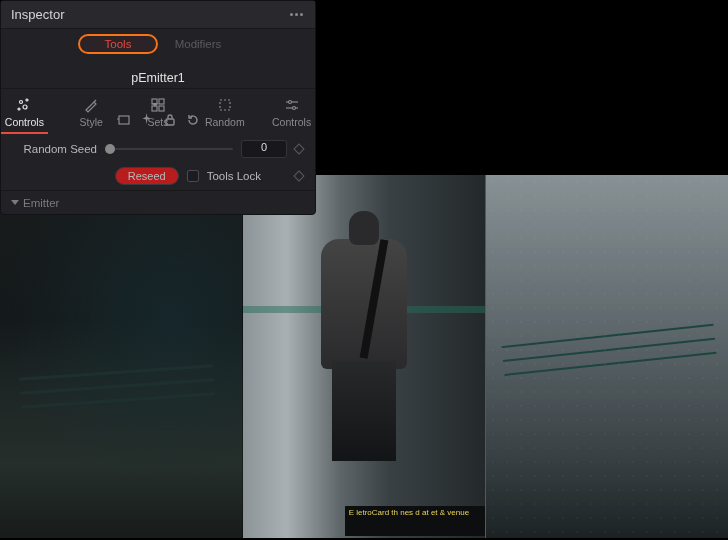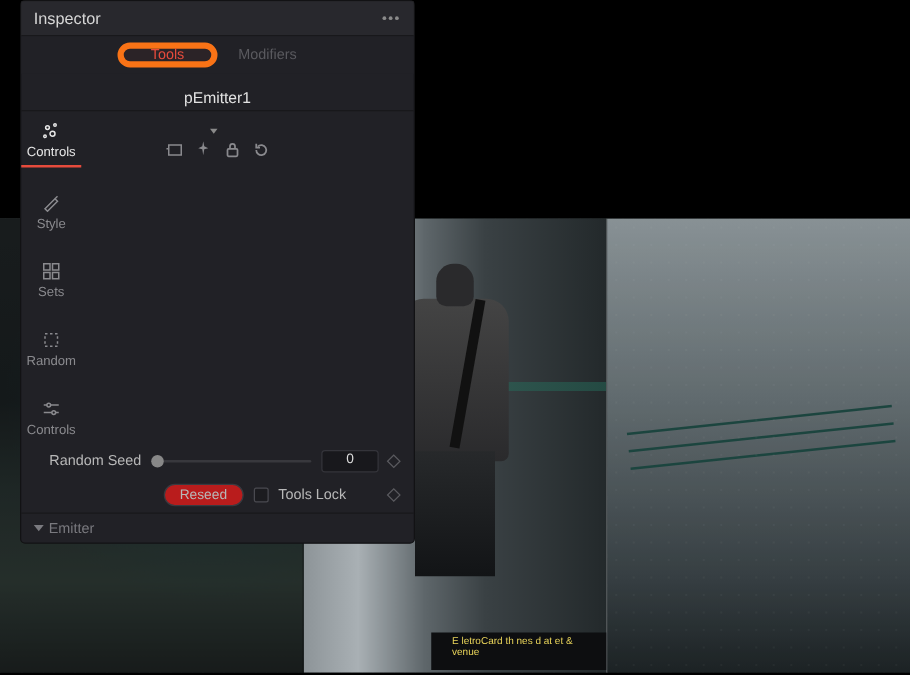--- a/index.html
+++ b/index.html
@@ -9,21 +9,21 @@
     background: #000;
     font-family: -apple-system, "Segoe UI", Arial, sans-serif;
     font-size: 12px;
     color: #b8b8b8;
     overflow: hidden;
     position: relative;
   }
 
   .inspector-panel {
     position: absolute;
-    top: 0; left: 16px;
+    top: 0; left: 0;
     width: 316px;
     background: #212126;
     border: 1px solid #121214;
     border-radius: 4px;
   }
 
   .panel-titlebar {
     height: 28px;
     display: flex;
     align-items: center;
@@ -54,21 +54,21 @@
     width: 80px;
     height: 20px;
     display: flex;
     align-items: center;
     justify-content: center;
     font-size: 11.5px;
     border-radius: 10px;
     cursor: pointer;
   }
   .tab-pill.active {
-    border: 5px solid #f97316;
+    border: 2px solid #f97316;
     color: #e64b3c;
     background: rgba(230,75,60,0.05);
   }
   .tab-pill.inactive { color: #5a5a5f; }
 
   .node-header {
     height: 30px;
     display: flex;
     align-items: center;
     padding: 0 10px;
@@ -102,21 +102,20 @@
   }
   .hdr-icons { display:flex; gap:9px; align-items:center; color:#8a8a8e; }
   .hdr-icn { width:14px; height:14px; display:flex; align-items:center; justify-content:center; cursor:pointer; border-radius:2px; }
   .hdr-icn svg { display:block; }
 
   .subtabs {
     display: flex;
     justify-content: center;
     gap: 20px;
     padding: 8px 0 2px 0;
-    flex-direction: column;
   }
   .subtab {
     display: flex;
     flex-direction: column;
     align-items: center;
     gap: 3px;
     color: #8a8a8e;
     font-size: 10.5px;
     cursor: pointer;
     padding-bottom:4px;
@@ -253,21 +252,21 @@
     width: 100px; height: 240px;
     transform: translateX(-50%);
   }
   .fig-head { position:absolute; left:50%; top:0; width:30px; height:34px; background:#2a2a2c; border-radius:14px 14px 8px 8px; transform:translateX(-50%);}
   .fig-torso { position:absolute; left:50%; top:28px; width:86px; height:130px; background: linear-gradient(180deg,#444 0%,#2a2a2c 100%); border-radius:18px 18px 6px 6px; transform:translateX(-50%);}
   .fig-strap { position:absolute; left:50%; top:28px; width:8px; height:120px; background:#111; transform:translateX(6px) rotate(10deg);}
   .fig-legs { position:absolute; left:50%; top:150px; width:64px; height:100px; background: linear-gradient(180deg,#27292b 0%,#121416 100%); transform:translateX(-50%);}
   .subway-sign {
     position:absolute; bottom:2px; left:42%; width:154px; height:30px;
     background:#0d0e10; color:#e9d45a; font-size:8px; line-height:9px;
-    padding:2px 17px; overflow:hidden;
+    padding:2px 4px; overflow:hidden;
   }
   .pane-right {
     background:
       linear-gradient(180deg,#97a1a5 0%,#6b767a 40%,#3b4448 80%,#1f2628 100%);
     filter: brightness(0.9);
   }
   .pane-right::before{
     content:""; position:absolute; left:6%; top:44%; width:88%; height:2px; background:#1f4d46; transform:rotate(-6deg); box-shadow: 0 14px 0 #1f4d46, 0 28px 0 #1f4d46;
   }
   .pane-right::after{

